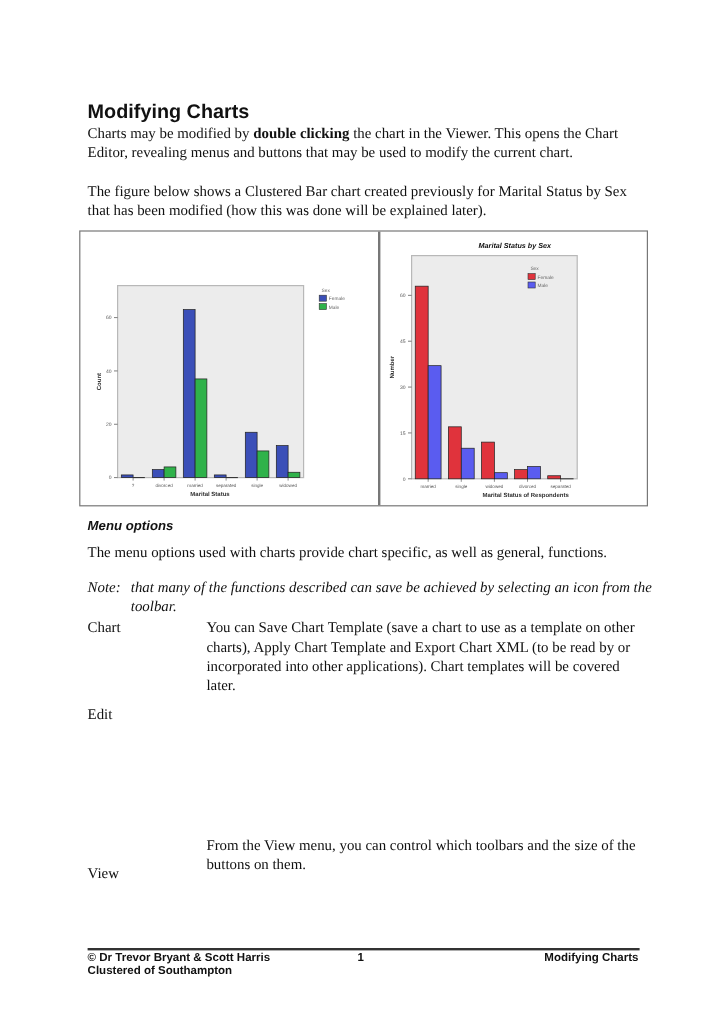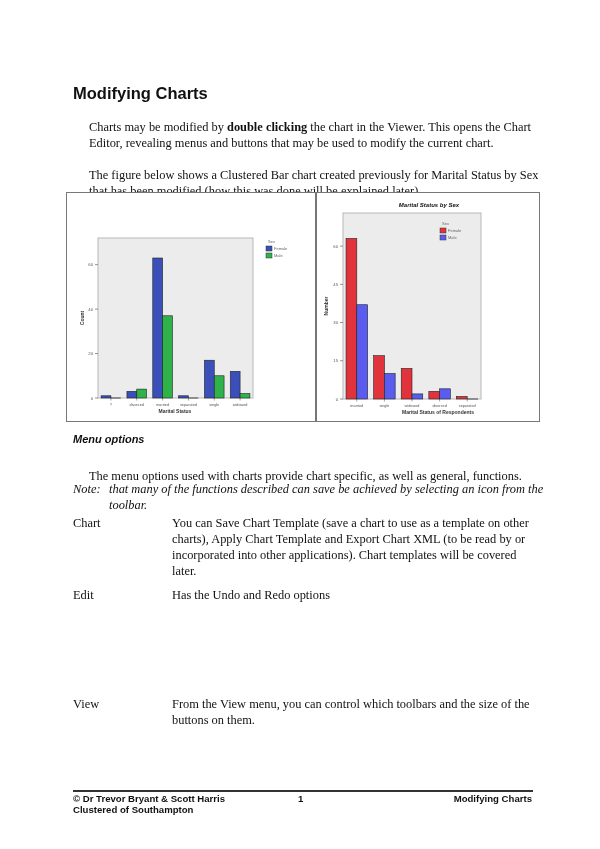--- a/index.html
+++ b/index.html
@@ -1,18 +1,18 @@
 <!DOCTYPE html>
 <html><head>
   <meta charset="utf-8">
   <style>
     html, body { margin: 0; padding: 0; background: #ffffff; }
     body { width: 600px; height: 849px; position: relative; overflow: hidden; font-family: "Liberation Serif", serif; color: #111; }
     h1.title { position: absolute; left: 73px; top: 84px; margin: 0; font-family: "Liberation Sans", sans-serif; font-weight: bold; font-size: 16.5px; }
-    .para { position: absolute; left: 73px; width: 470px; font-size: 12.4px; line-height: 16px; margin: 16px; }
+    .para { position: absolute; left: 73px; width: 470px; font-size: 12.4px; line-height: 16px; margin: 0; }
     .para b { font-weight: bold; }
     h2.sub { position: absolute; left: 73px; top: 433px; margin: 0; font-family: "Liberation Sans", sans-serif; font-weight: bold; font-style: italic; font-size: 11px; }
     .note { position: absolute; left: 73px; top: 481px; width: 470px; font-size: 12.4px; line-height: 16px; font-style: italic; }
     .note .lbl { position: absolute; left: 0; top: 0; }
     .note .txt { position: absolute; left: 36px; top: 0; width: 440px; }
     .term { position: absolute; left: 73px; font-size: 12.4px; line-height: 16px; }
     .desc { position: absolute; left: 172px; width: 365px; font-size: 12.4px; line-height: 16px; }
     .props-icon { display: inline-block; width: 17px; height: 13px; border: 1px solid #7aa0d8; background: #eef4fc; vertical-align: -1px; position: relative; box-sizing: border-box; }
     .props-icon i { position: absolute; left: 3px; height: 1.5px; width: 10px; background: #2a55b0; }
     .props-icon i:nth-child(1){ top: 2px; } .props-icon i:nth-child(2){ top: 5px; } .props-icon i:nth-child(3){ top: 8px; }
@@ -125,24 +125,23 @@
 <div class="note">
   <span class="lbl">Note:</span>
   <span class="txt">that many of the functions described can save be achieved by selecting an icon from the toolbar.</span>
 </div>
 
 <div class="term" style="top:515px;">Chart</div>
 <div class="desc" style="top:515px;">You can Save Chart Template (save a chart to use as a template on other charts), Apply Chart Template and Export Chart XML (to be read by or incorporated into other applications). Chart templates will be covered later.</div>
 
 <div class="term" style="top:587px;">Edit</div>
 <div class="desc" style="top:587px;">
-  <div>Has the Undo and Redo options</div>
 </div>
 
-<div class="term" style="top:696px;">View</div>
+<div class="term" style="top:720px;">View</div>
 <div class="desc" style="top:696px;">From the View menu, you can control which toolbars and the size of the buttons on them.</div>
 
 <div class="footer-rule"></div>
 <div class="foot" style="left:73px;top:793px;">
   <div>© Dr Trevor Bryant &amp; Scott Harris</div>
   <div>Clustered of Southampton</div>
 </div>
 <div class="foot" style="left:298px;top:793px;">1</div>
 <div class="foot" style="right:68px;top:793px;">Modifying Charts</div>
 

